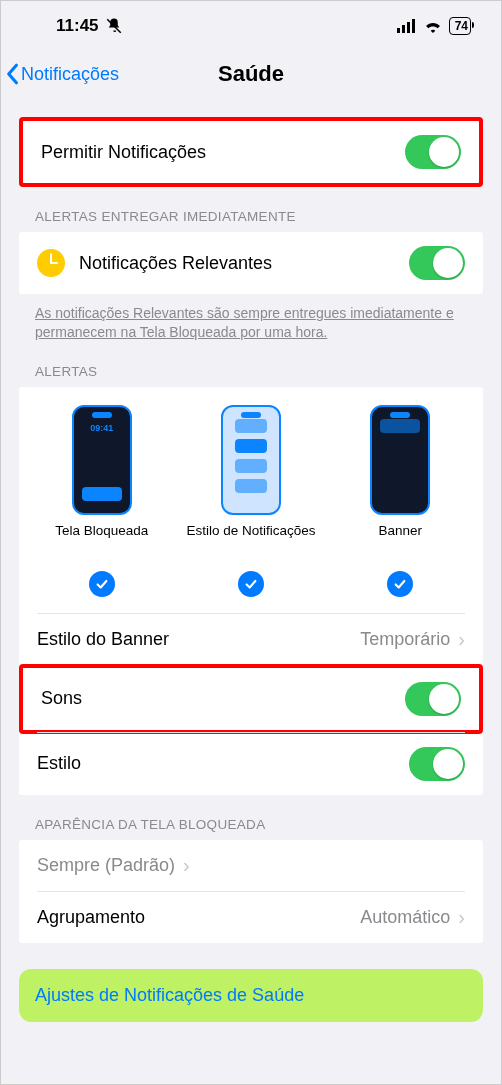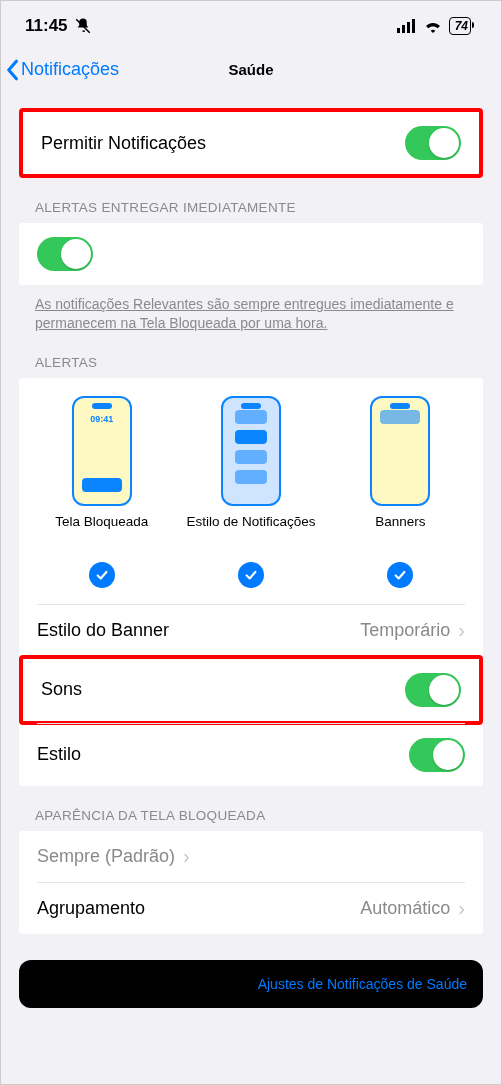--- a/index.html
+++ b/index.html
@@ -10,48 +10,47 @@
       height: 1085px;
       overflow: hidden;
       position: relative;
       border: 1px solid #ccc;
     }
     .status-bar {
       height: 50px;
       display: flex;
       justify-content: space-between;
       align-items: center;
-      padding: 0 30px 0 24px;
+      padding: 0 30px 0 55px;
       font-size: 17px;
       font-weight: 600;
     }
     .status-left { display: flex; align-items: center; gap: 6px; }
     .status-right { display: flex; align-items: center; gap: 6px; }
     .mute-icon { display:inline-flex; }
     .wifi-icon, .cell-icon { display:inline-flex; }
     .battery {
       display: inline-flex; align-items: center;
       border: 1.5px solid #000; border-radius: 4px;
       padding: 1px 2px 1px 5px; font-size: 12px; font-weight: 700;
       position: relative;
-      font-style: italic;
     }
     .battery::after {
       content:''; position:absolute; right:-4px; top:4px;
       width:2.5px; height:6px; background:#000; border-radius: 0 2px 2px 0;
     }
     .nav-header {
       display: flex; align-items: center; justify-content: center;
       position: relative; padding: 10px 18px 14px;
     }
     .nav-back {
       position: absolute; left: 4px; display: flex; align-items: center;
       color: #007aff; font-size: 18px; gap: 2px;
     }
-    .nav-title { font-size: 15px; font-weight: 600; }
+    .nav-title { font-size: 22px; font-weight: 600; }
     .highlight-red { border: 4px solid #ff0000; border-radius: 4px; }
     .section { padding: 0 18px; }
     .card {
       background: #fff; border-radius: 3px;
     }
     .row {
       display: flex; align-items: center; justify-content: space-between;
       padding: 14px 18px; min-height: 50px;
     }
     .row-sep { border-top: 1px solid #e4e4e8; margin: 0 18px; }
@@ -92,21 +91,21 @@
     
     .alerts-grid {
       display:flex; justify-content: space-around; padding: 18px 8px 10px;
     }
     .alert-col {
       display:flex; flex-direction:column; align-items:center; gap:8px;
       width: 33%; text-align:center;
     }
     .phone {
       width: 60px; height: 110px; border: 2.5px solid #0a84ff;
-      border-radius: 12px; position:relative; background:#fef9c3;
+      border-radius: 12px; position:relative; background:#0f172a;
     }
     .phone .notch {
       position:absolute; top:5px; left:50%; transform:translateX(-50%);
       width:20px; height:6px; background:#0a84ff; border-radius:3px;
     }
     .phone.lock .timetext { font-size:9px; color:#0a84ff; font-weight:600; position:absolute; top:16px; width:100%; text-align:center;}
     .phone.lock .noti-pill { position:absolute; bottom:12px; left:8px; right:8px; height:14px; background:#0a84ff; border-radius:4px; }
     .phone.center { background:#cfe4ff; }
     .phone.center .bar { position:absolute; left:12px; right:12px; height:14px; background:#0a84ff; border-radius:4px; }
     .phone.center .bar.b1 { top:12px; opacity:0.55; }
@@ -120,22 +119,22 @@
       width:26px; height:26px; border-radius:50%; background:#007aff;
       display:flex; align-items:center; justify-content:center;
     }
     .check svg { display:block; }
     .value-text { color:#8a8a8e; font-size:18px; }
     .chevron {
       color:#c7c7cc; margin-left:8px; font-size:20px;
     }
     .row-right { display:flex; align-items:center; }
     .link-row {
-      text-align:right; color:#007aff; font-size:14px; padding:16px;
-      background:#000000; border-radius:12px;
+      text-align:left; color:#007aff; font-size:18px; padding:16px;
+      background:#bef264; border-radius:12px;
     }
     .sounds-highlight {
       border: 4px solid #ff0000; border-radius: 4px; margin: -2px 0;
     }
   </style>
 </head>
 <body>
 
 <div class="status-bar">
   <div class="status-left">
@@ -185,20 +184,24 @@
         <span class="toggle"></span>
       </div>
     </div>
   </div>
 </div>
 
 <div class="header-text">ALERTAS ENTREGAR IMEDIATAMENTE</div>
 <div class="section">
   <div class="card">
     <div class="row">
+      <div class="row-left">
+        <span class="clock-icon"></span>
+        <span class="row-label">Notificações Relevantes</span>
+      </div>
       <span class="toggle"></span>
     </div>
   </div>
 </div>
 <div class="footer-text">As notificações Relevantes são sempre entregues imediatamente e permanecem na Tela Bloqueada por uma hora.</div>
 
 <div class="header-text">ALERTAS</div>
 <div class="section">
   <div class="card">
     <div class="alerts-grid">
@@ -218,21 +221,21 @@
             <div class="bar b3"></div>
             <div class="bar b4"></div>
         </div>
         <div class="alert-label">Estilo de Notificações</div>
       </div>
       <div class="alert-col">
         <div class="phone banner">
           <div class="notch"></div>
           <div class="bar"></div>
         </div>
-        <div class="alert-label">Banners</div>
+        <div class="alert-label">Banner</div>
       </div>
     </div>
     <div class="check-row">
       <div class="alert-col" style="gap:0;">
         <span class="check">
           <svg width="14" height="14" viewBox="0 0 16 16">
               <path fill="none" stroke="#fff" stroke-width="2.4" stroke-linecap="round" stroke-linejoin="round" d="M3 8.5 L6.5 12 L13 4.5"></path>
             </svg>
         </span>
       </div>

